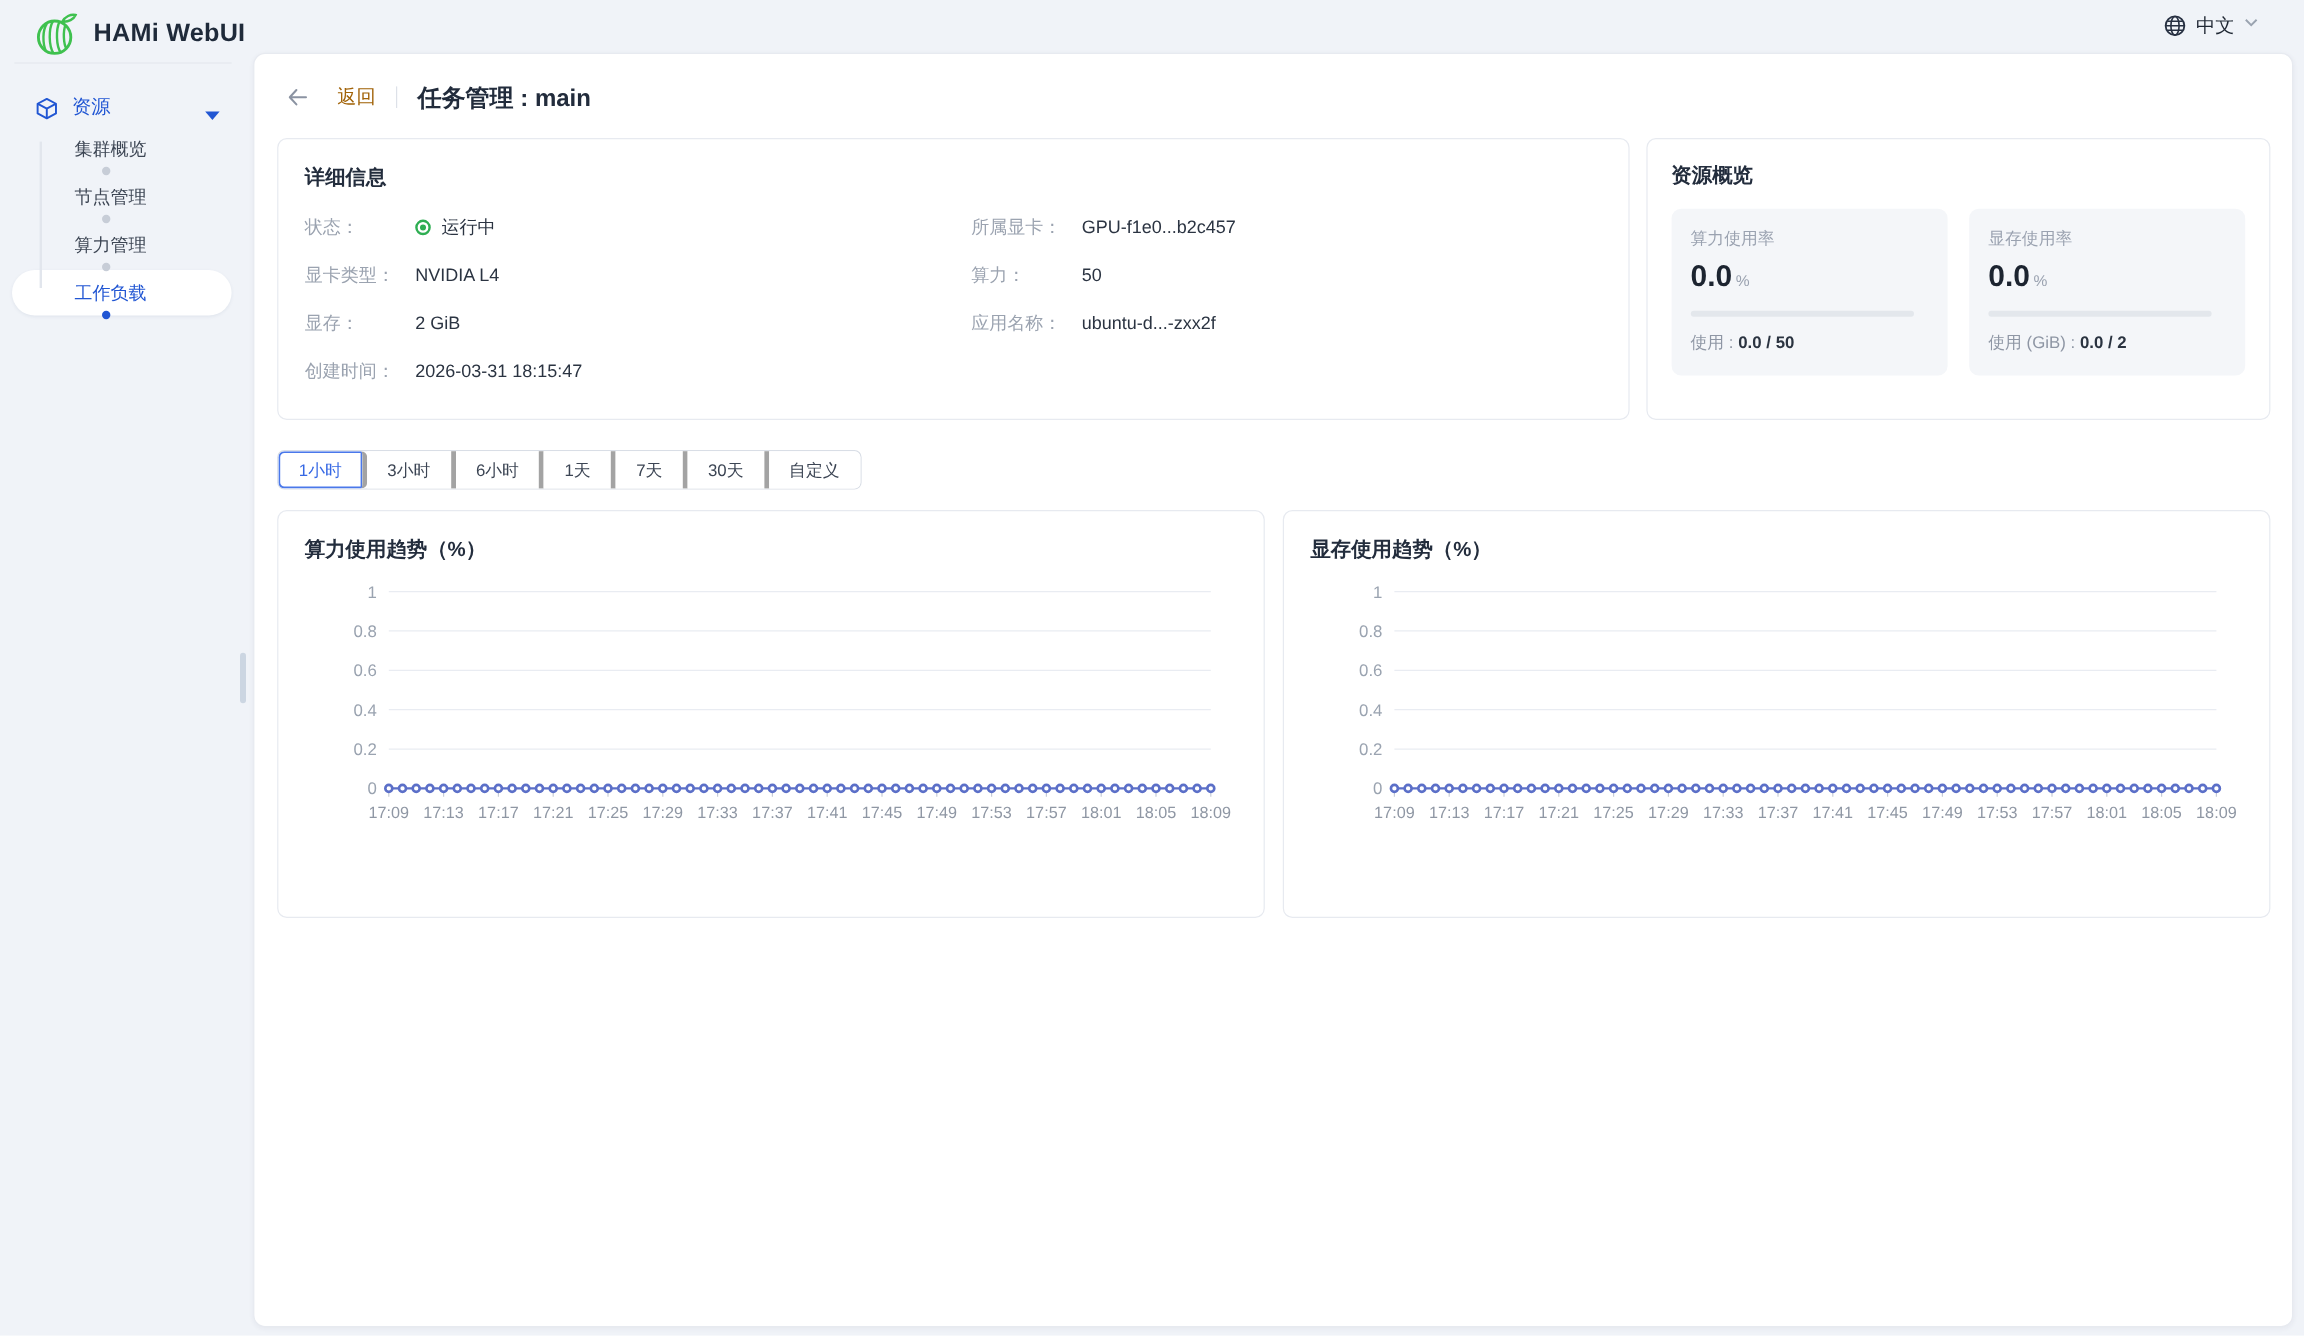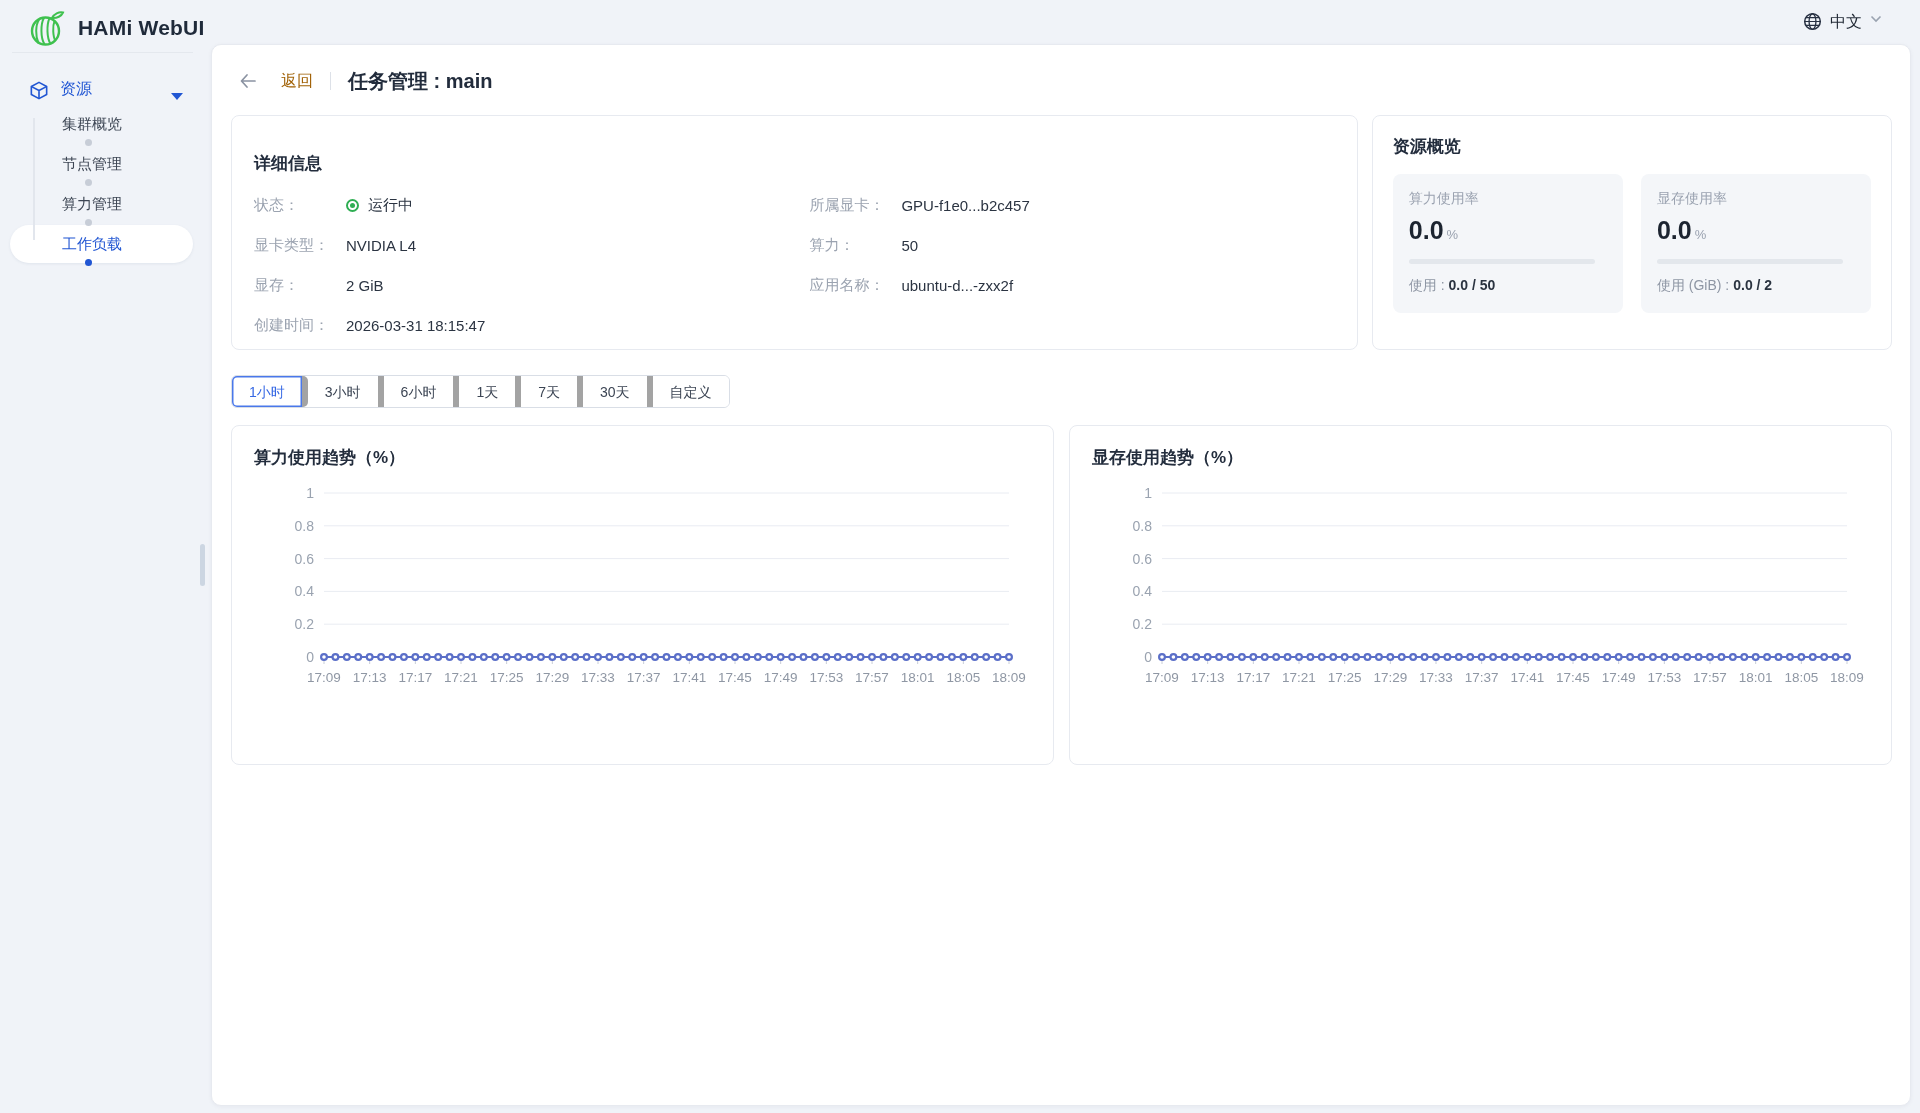--- a/index.html
+++ b/index.html
@@ -50,21 +50,21 @@
   .back-btn { display:flex; align-items:center; gap:24px; color:#a16207; cursor:pointer; }
   .back-btn .lbl { font-size:16px; }
   .hdr-divider { width:1px; height:18px; background:#dde1e8; margin:0 17px; }
   .page-title { font-size:20px; font-weight:bold; color:#222c3c; }
 
   .row1 { display:flex; gap:14px; padding:6px 18px 0 19px; }
   .panel { background:#fff; border:1px solid #e7eaf0; border-radius:8px; }
   .panel-title { font-size:17px; font-weight:bold; color:#232d3d; }
 
   
-  .details { flex:2.26 1 0; height:235px; padding:36px 22px; }
+  .details { flex:2.26 1 0; height:235px; padding:20px 22px; }
   .details-grid { display:grid; grid-template-columns:1fr 1fr; column-gap:30px; margin-top:10px; }
   .field { display:flex; align-items:center; height:40px; font-size:15px; }
   .field .flabel { width:92px; color:#9ba3b0; flex:none; }
   .field .fvalue { color:#2b3442; display:flex; align-items:center; gap:9px; }
   .status-ring { width:13px; height:13px; border:2px solid #2fae53; border-radius:50%;
     position:relative; display:inline-block; }
   .status-ring::after { content:""; position:absolute; left:50%; top:50%; width:5px; height:5px;
     margin:-2.5px 0 0 -2.5px; border-radius:50%; background:#2fae53; }
   .ext-link { cursor:pointer; display:inline-flex; }
 
@@ -78,21 +78,21 @@
   .stat-value .unit { font-size:13px; color:#9aa2b0; margin-left:3px; }
   .progress { margin-top:14px; width:94%; height:5px; border-radius:3px; background:#e3e7ec; }
   .stat-usage { margin-top:13px; font-size:14px; }
   .stat-usage .ulabel { color:#8e96a4; }
   .stat-usage .uvalue { color:#2a3340; font-weight:bold; margin-left:4px; }
 
   
   .seg-group { display:inline-flex; margin:25px 0 0 19px; background:#fff;
     border:1px solid #d9dee6; border-radius:6px; overflow:visible; }
   .seg-btn { position:relative; padding:0 17px; height:31px; line-height:30px; font-size:14px;
-    color:#3c4554; background:#fff; border:none; border-right:6px solid #a3a3a3; cursor:pointer;
+    color:#3c4554; background:#fff; border:none; border-right:4px solid #a3a3a3; cursor:pointer;
     font-family:inherit; }
   .seg-btn:first-child { border-radius:5px 0 0 5px; }
   .seg-btn:last-child { border-right:none; border-radius:0 5px 5px 0; }
   .seg-btn.active { color:#3668e4; box-shadow:inset 0 0 0 1.5px #4a78ea; border-radius:5px; z-index:2; }
 
   
   .charts-row { display:flex; gap:15px; padding:17px 18px 0 19px; }
   .chart-card { flex:1 1 0; height:340px; padding:20px 20px 0 22px; }
   .chart-svg-wrap { margin-top:12px; }
   svg text { font-family:"Liberation Sans","DejaVu Sans",sans-serif; }

